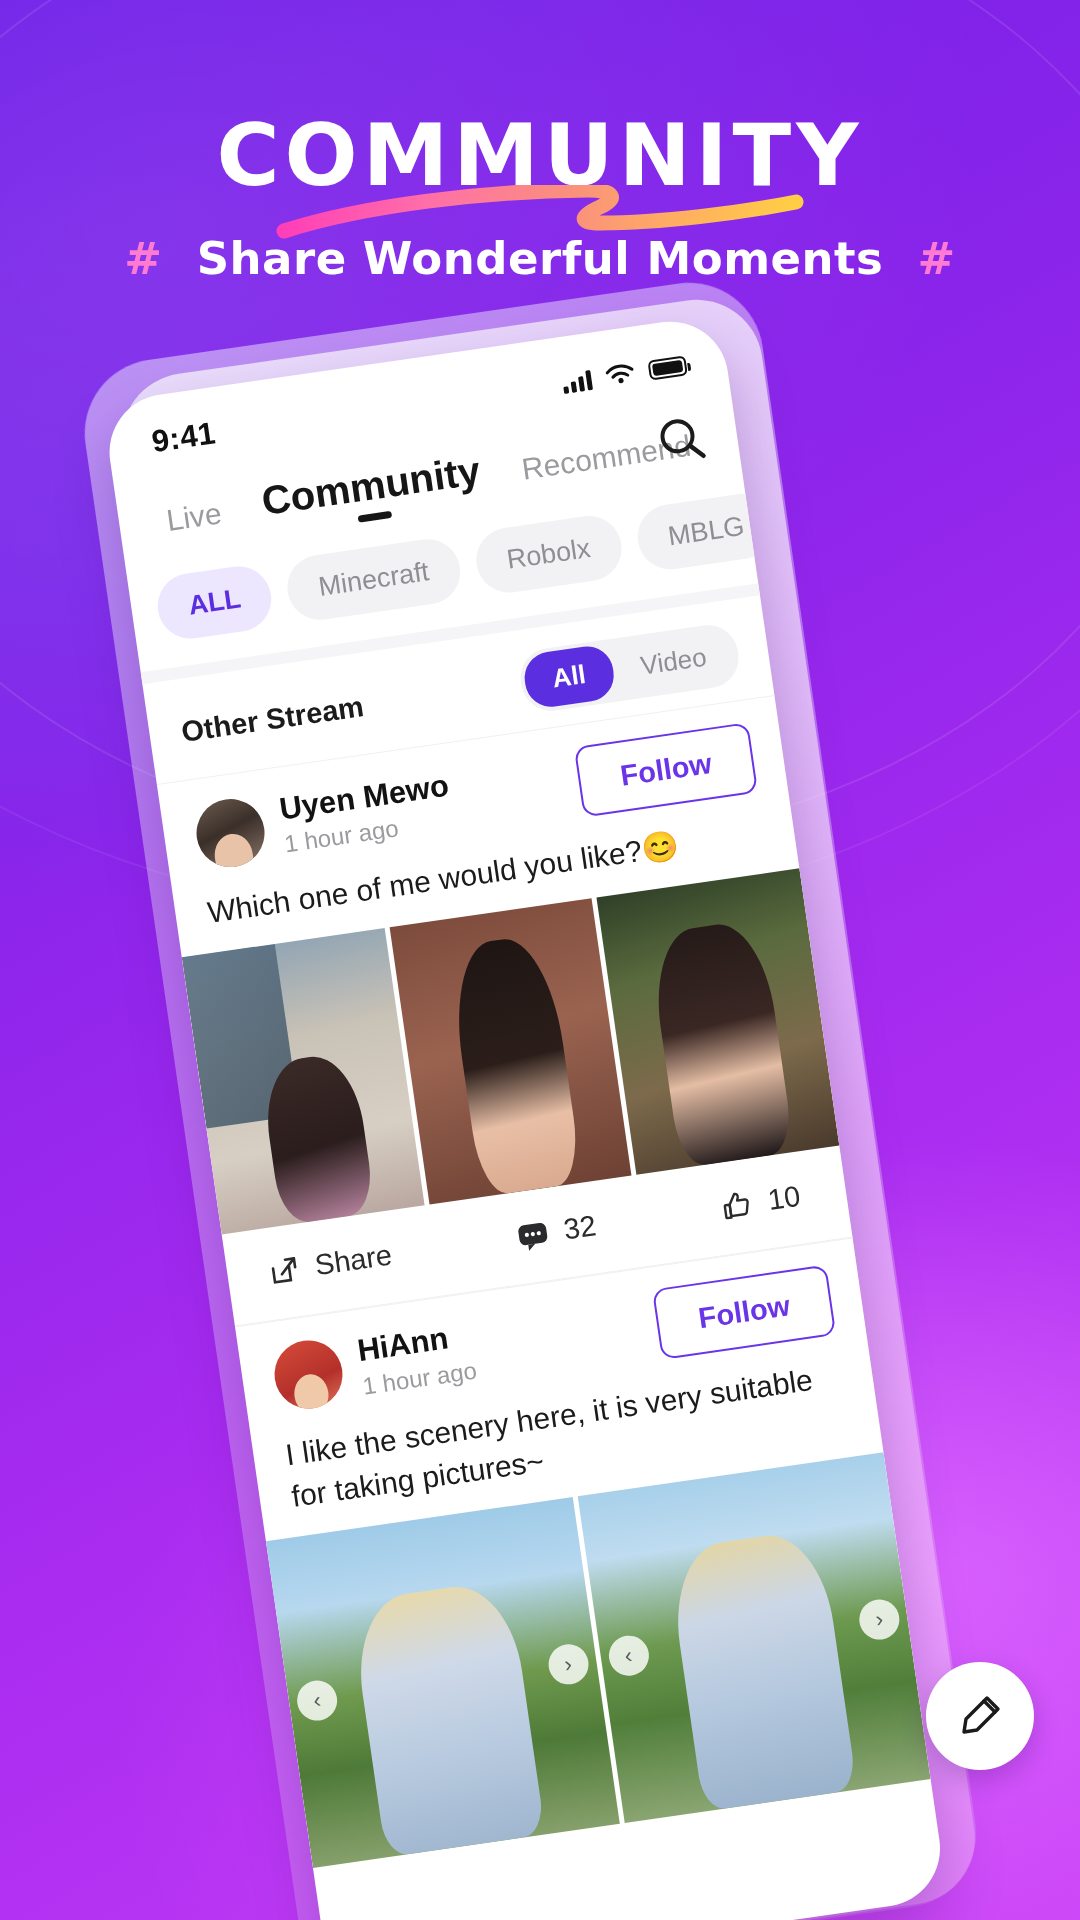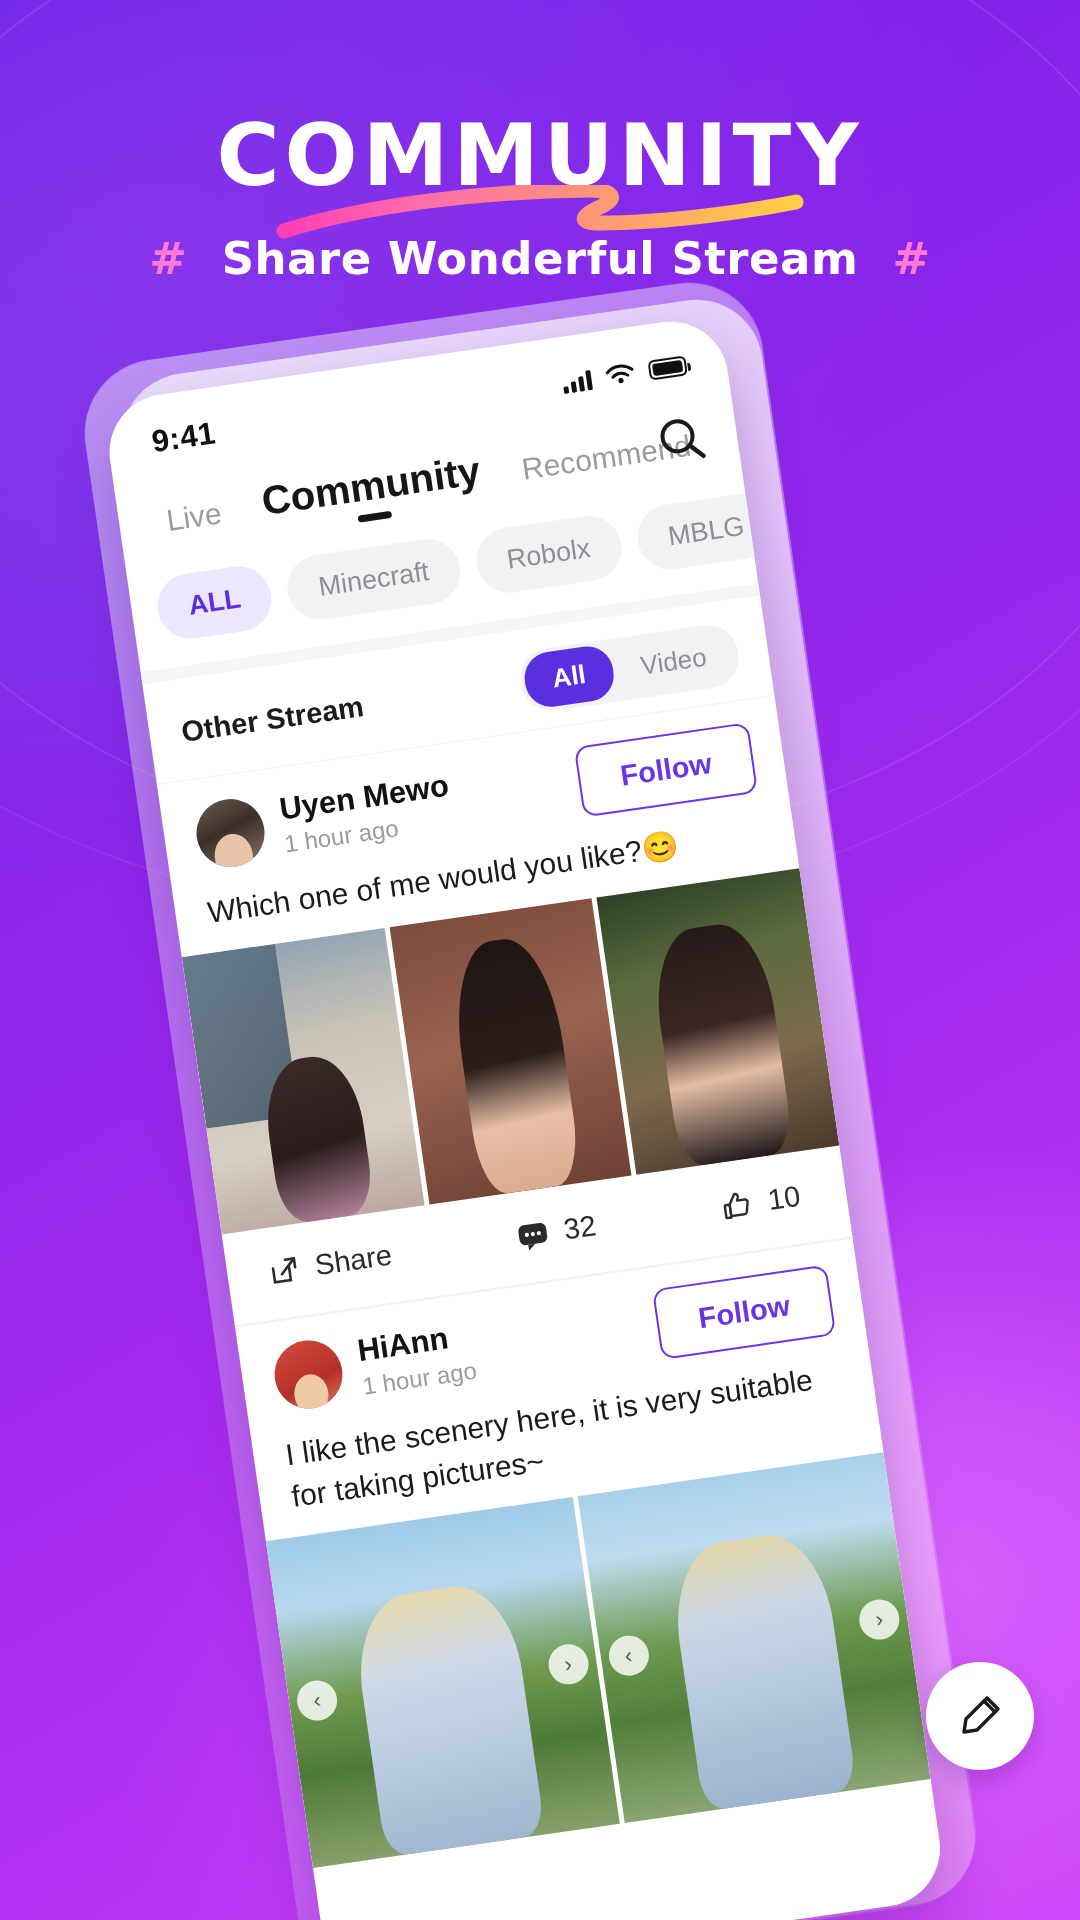--- a/index.html
+++ b/index.html
@@ -177,21 +177,21 @@
         <stop offset="55%" stop-color="#fa8f7e"></stop>
         <stop offset="78%" stop-color="#ffb05f"></stop>
         <stop offset="100%" stop-color="#ffce45"></stop>
       </linearGradient>
     </defs>
     <path d="M14,46 C95,20 215,6 318,5 C345,5 348,14 330,22 C312,30 306,38 330,38 C390,38 470,28 526,17" fill="none" stroke="url(#swg)" stroke-width="15" stroke-linecap="round" stroke-linejoin="round"></path>
   </svg>
 
   <div class="hero-sub">
     <span class="hash">#</span>
-    <span class="txt">Share Wonderful Stream</span>
+    <span class="txt">Share Wonderful Moments</span>
     <span class="hash">#</span>
   </div>
 </div>
 
 <div class="phone-wrap">
   <div class="phone-halo"></div>
   <div class="phone-halo2"></div>
 
   <div class="phone">
 

